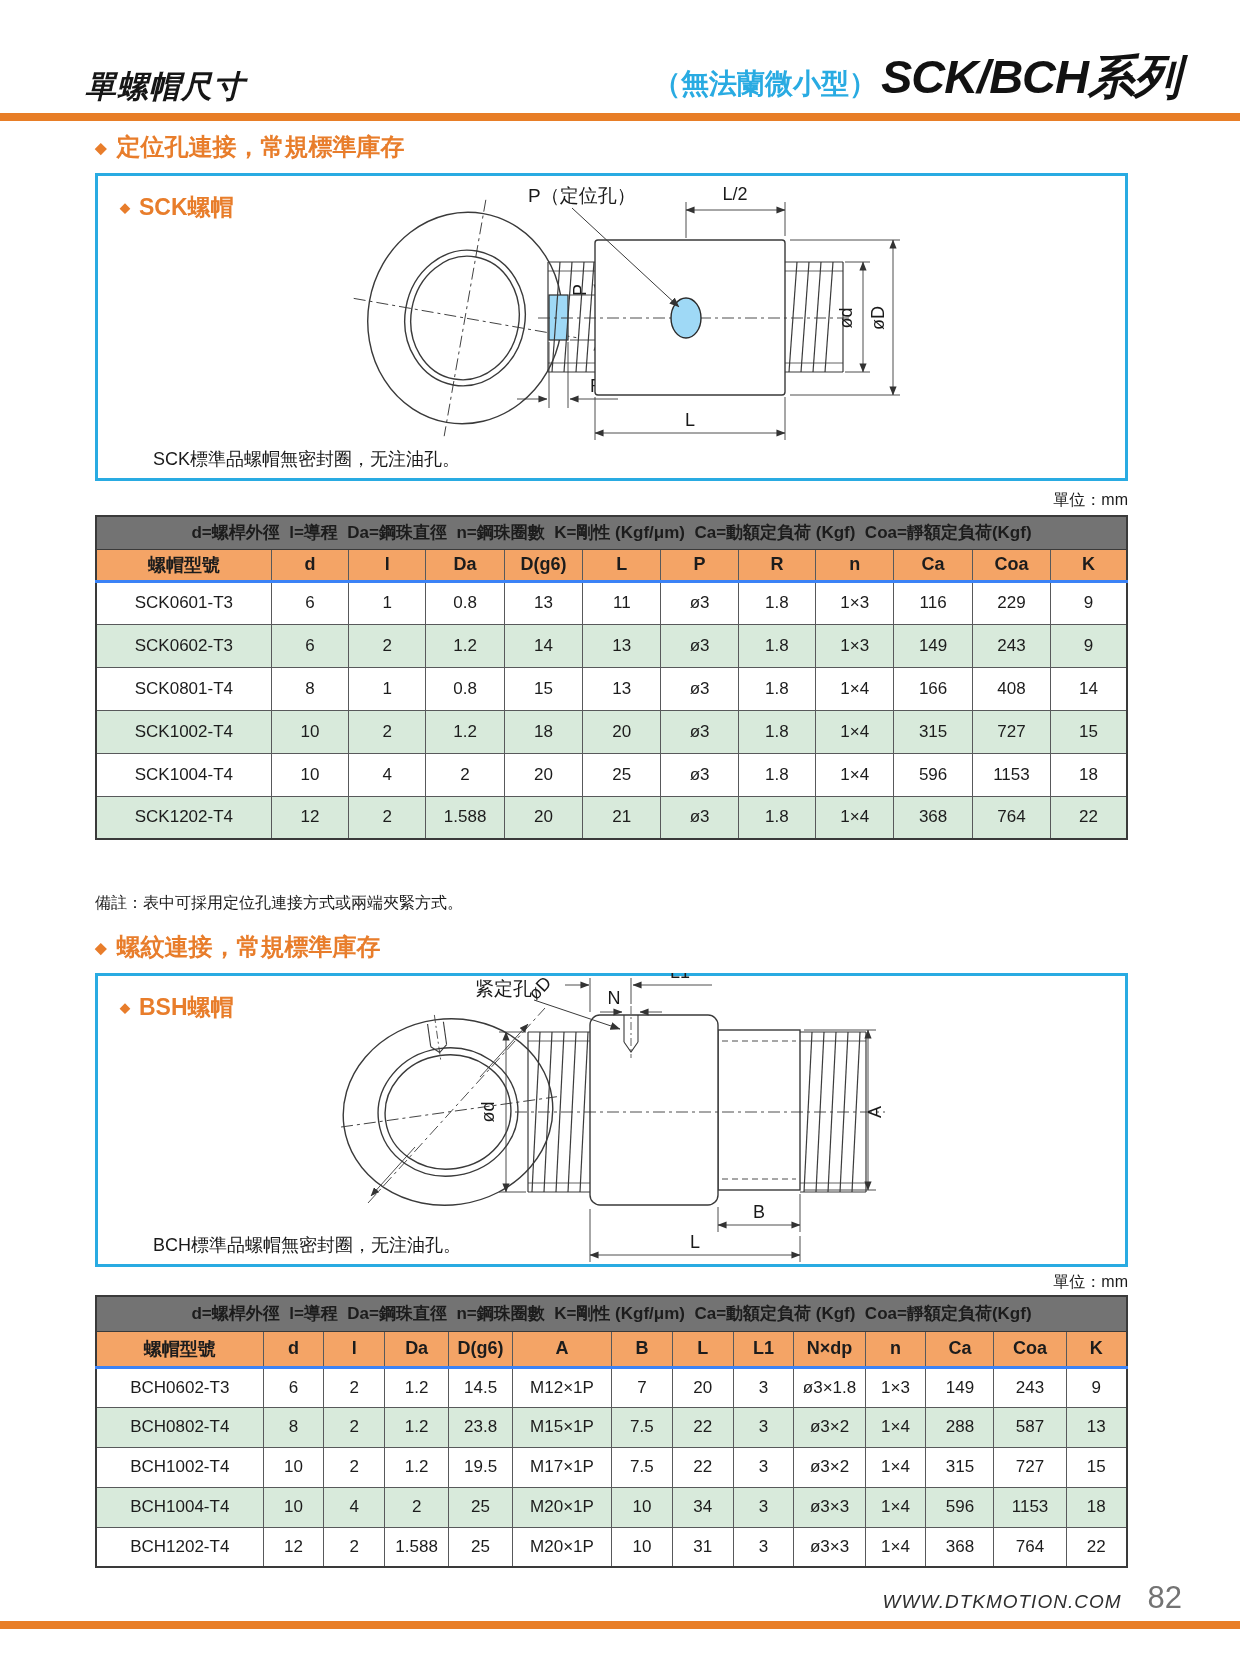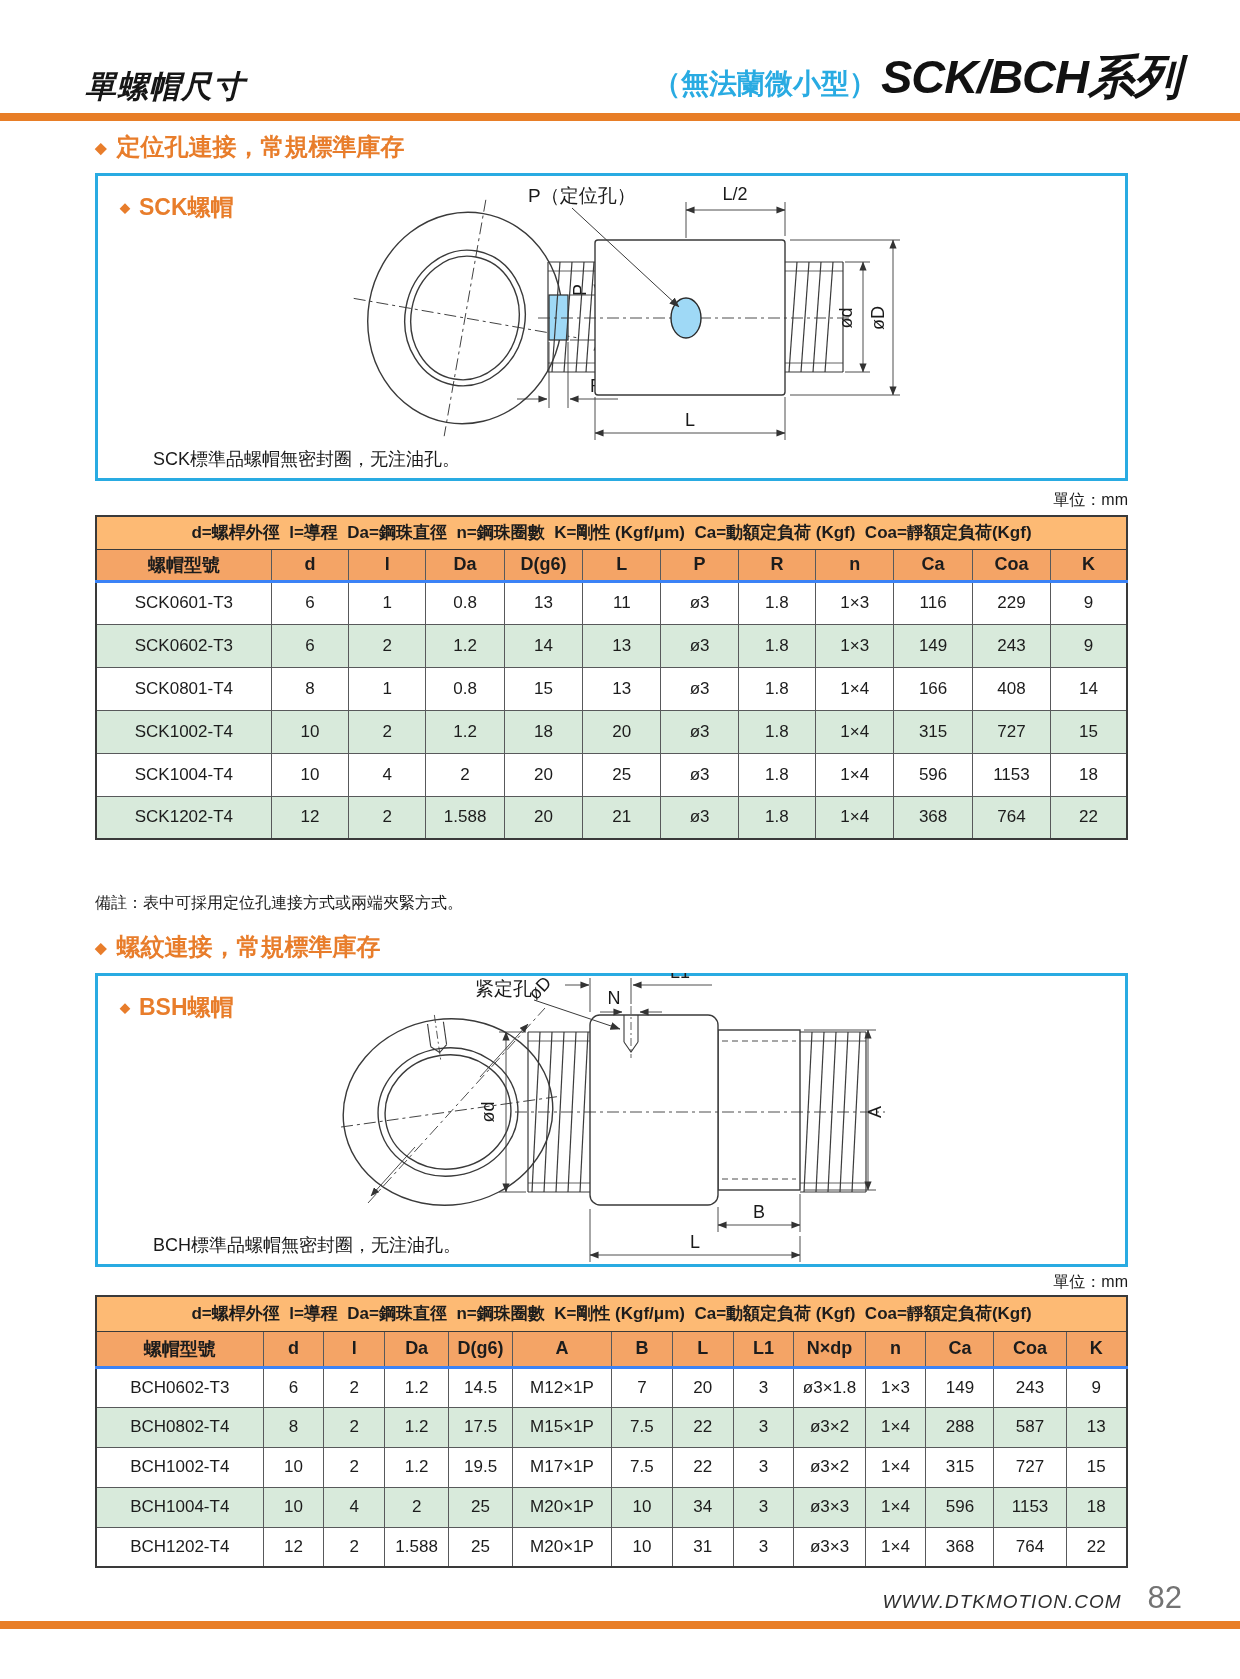--- a/index.html
+++ b/index.html
@@ -34,21 +34,21 @@
 
   
   .unit { position:absolute; right:112px; font-size:16px; color:#1a1a1a; }
   #unit1 { top:490px; } #unit2 { top:1272px; }
 
   
   .twrap { position:absolute; left:95px; width:1033px; }
   #t1wrap { top:515px; } #t2wrap { top:1295px; }
   table.dtable { width:100%; border-collapse:collapse; table-layout:fixed; border:2px solid #3a3a3a; }
   .dtable th, .dtable td { border:1px solid #58595B; text-align:center; vertical-align:middle; color:#1c1c1c; }
-  .dtable tr.legend th { background:#fdba74; font-size:17px; font-weight:bold; height:33px; white-space:pre; border-bottom:1px solid #3a3a3a; }
+  .dtable tr.legend th { background:#737373; font-size:17px; font-weight:bold; height:33px; white-space:pre; border-bottom:1px solid #3a3a3a; }
   .dtable tr.cols th { background:#F4A466; font-size:18px; font-weight:bold; height:32px; border-bottom:3px solid #3b82f6; }
   #t1wrap .dtable tr.legend th { height:33px; } #t1wrap .dtable tr.cols th { height:32px; }
   #t2wrap .dtable tr.legend th { height:35px; } #t2wrap .dtable tr.cols th { height:36px; }
   #t1wrap .dtable tbody td { height:43px; font-size:17px; }
   #t2wrap .dtable tbody td { height:40px; font-size:17px; }
   .dtable tbody td:first-child { font-weight:normal; font-size:16px; }
   .dtable tbody tr:nth-child(even) { background:#D8EADB; }
 
   
   .note { position:absolute; left:95px; top:893px; font-size:16px; color:#1a1a1a; }
@@ -486,21 +486,21 @@
             <td>1×3</td>
             <td>149</td>
             <td>243</td>
             <td>9</td>
           </tr>
           <tr>
             <td>BCH0802-T4</td>
             <td>8</td>
             <td>2</td>
             <td>1.2</td>
-            <td>17.5</td>
+            <td>23.8</td>
             <td>M15×1P</td>
             <td>7.5</td>
             <td>22</td>
             <td>3</td>
             <td>ø3×2</td>
             <td>1×4</td>
             <td>288</td>
             <td>587</td>
             <td>13</td>
           </tr>

